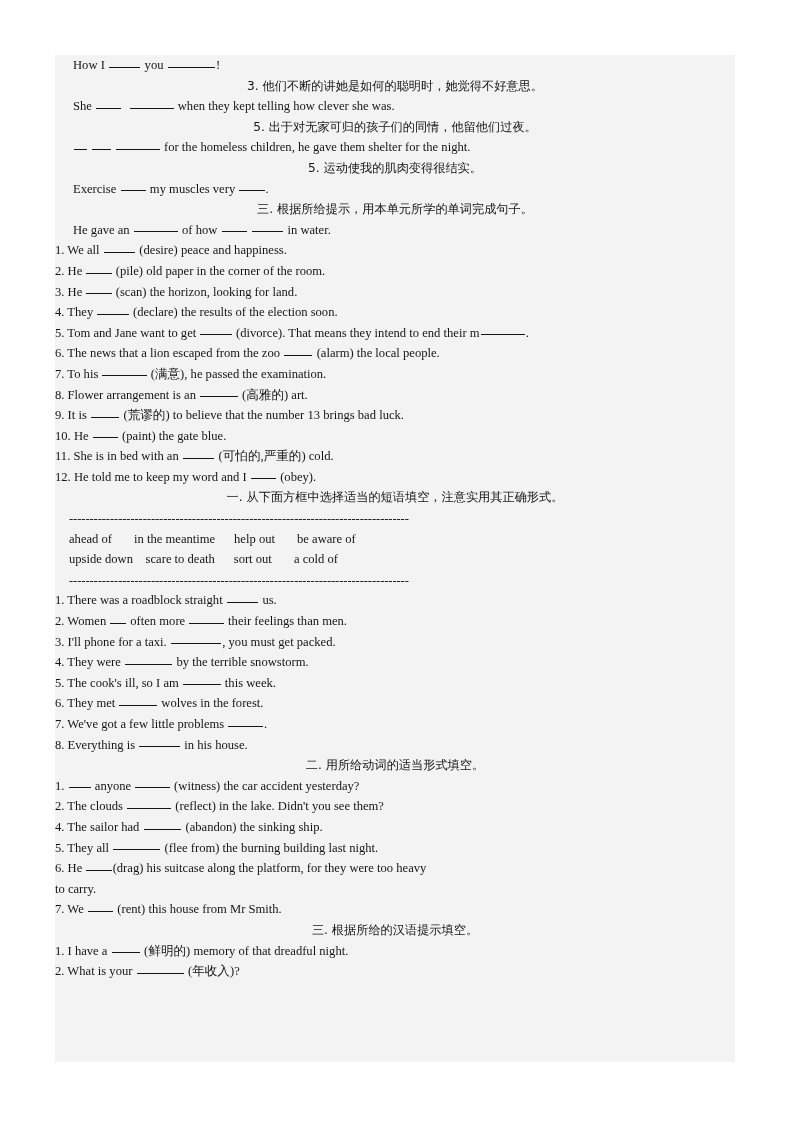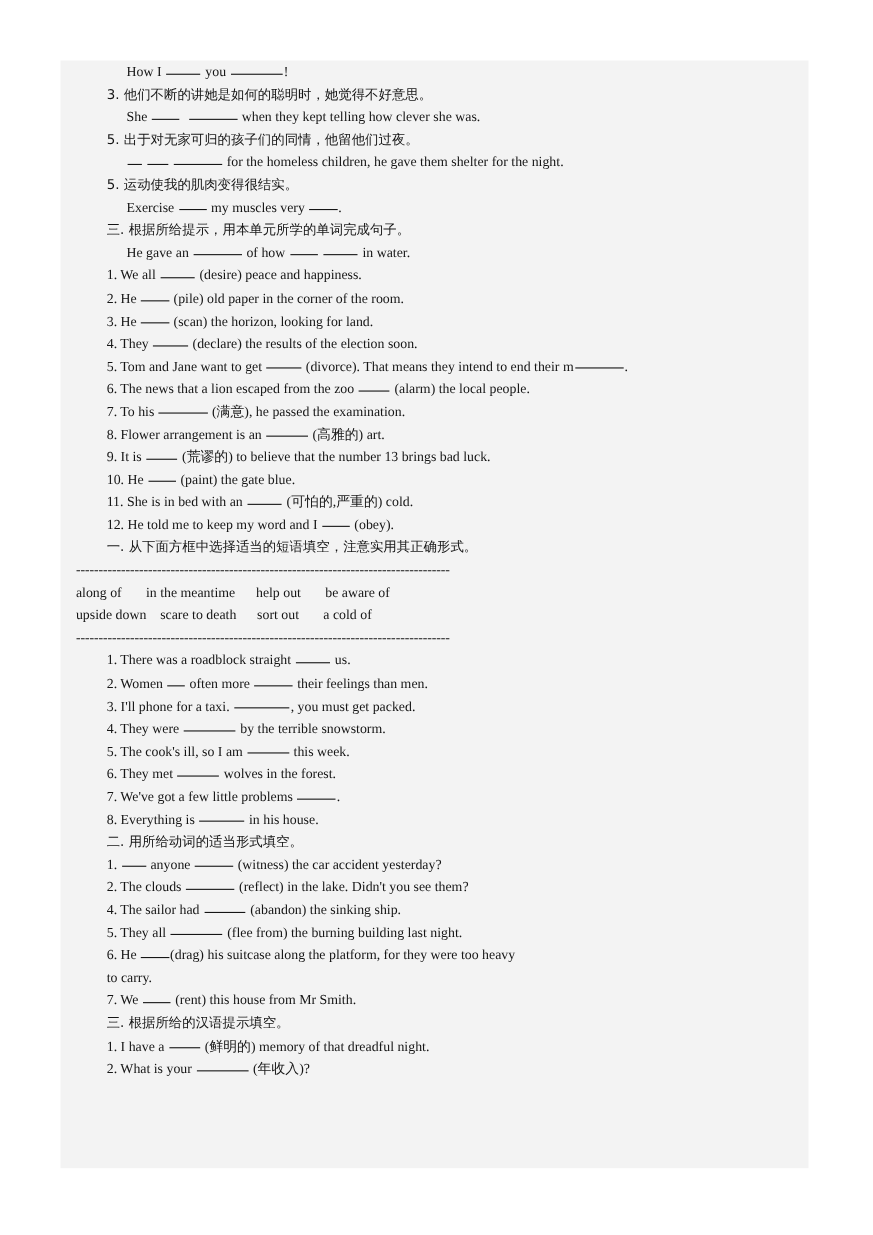--- a/index.html
+++ b/index.html
@@ -27,30 +27,30 @@
     font-size: 12.6px;
     line-height: 20.6px;
     padding-bottom: 2px;
   }
   .ln {
     white-space: pre;
     height: 20.6px;
     line-height: 20.6px;
     overflow: visible;
     font-size: 12.6px;
-    margin-left: 42px;
   }
   
   .ind-num  { padding-left: 0px; }
   .ind-sub  { padding-left: 18px; }
   .ind-sub2 { padding-left: 14px; }
   .cn {
     font-family: "DejaVu Sans", "Liberation Sans", sans-serif;
     font-size: 12.2px;
     letter-spacing: 0px;
+    text-align: center;
   }
   .blank {
     display: inline-block;
     border-bottom: 1px solid #151515;
     vertical-align: baseline;
     height: 0.92em;
     margin: 0 1px;
   }
   .dashrule {
     white-space: pre;
@@ -90,21 +90,21 @@
       <div class="ln ind-num">5. Tom and Jane want to get <span class="blank">&nbsp;&nbsp;&nbsp;&nbsp;&nbsp;&nbsp;&nbsp;&nbsp;&nbsp;&nbsp;</span> (divorce). That means they intend to end their m<span class="blank">&nbsp;&nbsp;&nbsp;&nbsp;&nbsp;&nbsp;&nbsp;&nbsp;&nbsp;&nbsp;&nbsp;&nbsp;&nbsp;&nbsp;</span>.</div>
       <div class="ln ind-num">6. The news that a lion escaped from the zoo <span class="blank">&nbsp;&nbsp;&nbsp;&nbsp;&nbsp;&nbsp;&nbsp;&nbsp;&nbsp;</span> (alarm) the local people.</div>
       <div class="ln ind-num">7. To his <span class="blank">&nbsp;&nbsp;&nbsp;&nbsp;&nbsp;&nbsp;&nbsp;&nbsp;&nbsp;&nbsp;&nbsp;&nbsp;&nbsp;&nbsp;</span> (满意), he passed the examination.</div>
       <div class="ln ind-num">8. Flower arrangement is an <span class="blank">&nbsp;&nbsp;&nbsp;&nbsp;&nbsp;&nbsp;&nbsp;&nbsp;&nbsp;&nbsp;&nbsp;&nbsp;</span> (高雅的) art.</div>
       <div class="ln ind-num">9. It is <span class="blank">&nbsp;&nbsp;&nbsp;&nbsp;&nbsp;&nbsp;&nbsp;&nbsp;&nbsp;</span> (荒谬的) to believe that the number 13 brings bad luck.</div>
       <div class="ln ind-num">10. He <span class="blank">&nbsp;&nbsp;&nbsp;&nbsp;&nbsp;&nbsp;&nbsp;&nbsp;</span> (paint) the gate blue.</div>
       <div class="ln ind-num">11. She is in bed with an <span class="blank">&nbsp;&nbsp;&nbsp;&nbsp;&nbsp;&nbsp;&nbsp;&nbsp;&nbsp;&nbsp;</span> (可怕的,严重的) cold.</div>
       <div class="ln ind-num">12. He told me to keep my word and I <span class="blank">&nbsp;&nbsp;&nbsp;&nbsp;&nbsp;&nbsp;&nbsp;&nbsp;</span> (obey).</div>
       <div class="ln ind-num cn">一. 从下面方框中选择适当的短语填空，注意实用其正确形式。</div>
       <div class="dashrule ind-sub2">-----------------------------------------------------------------------------------</div>
-      <div class="boxword ind-sub2">along of       in the meantime      help out       be aware of</div>
+      <div class="boxword ind-sub2">ahead of       in the meantime      help out       be aware of</div>
       <div class="boxword ind-sub2">upside down    scare to death      sort out       a cold of</div>
       <div class="dashrule ind-sub2">-----------------------------------------------------------------------------------</div>
       <div class="ln ind-num">1. There was a roadblock straight <span class="blank">&nbsp;&nbsp;&nbsp;&nbsp;&nbsp;&nbsp;&nbsp;&nbsp;&nbsp;&nbsp;</span> us.</div>
       <div class="ln ind-num">2. Women <span class="blank">&nbsp;&nbsp;&nbsp;&nbsp;&nbsp;</span> often more <span class="blank">&nbsp;&nbsp;&nbsp;&nbsp;&nbsp;&nbsp;&nbsp;&nbsp;&nbsp;&nbsp;&nbsp;</span> their feelings than men.</div>
       <div class="ln ind-num">3. I'll phone for a taxi. <span class="blank">&nbsp;&nbsp;&nbsp;&nbsp;&nbsp;&nbsp;&nbsp;&nbsp;&nbsp;&nbsp;&nbsp;&nbsp;&nbsp;&nbsp;&nbsp;&nbsp;</span>, you must get packed.</div>
       <div class="ln ind-num">4. They were <span class="blank">&nbsp;&nbsp;&nbsp;&nbsp;&nbsp;&nbsp;&nbsp;&nbsp;&nbsp;&nbsp;&nbsp;&nbsp;&nbsp;&nbsp;&nbsp;</span> by the terrible snowstorm.</div>
       <div class="ln ind-num">5. The cook's ill, so I am <span class="blank">&nbsp;&nbsp;&nbsp;&nbsp;&nbsp;&nbsp;&nbsp;&nbsp;&nbsp;&nbsp;&nbsp;&nbsp;</span> this week.</div>
       <div class="ln ind-num">6. They met <span class="blank">&nbsp;&nbsp;&nbsp;&nbsp;&nbsp;&nbsp;&nbsp;&nbsp;&nbsp;&nbsp;&nbsp;&nbsp;</span> wolves in the forest.</div>
       <div class="ln ind-num">7. We've got a few little problems <span class="blank">&nbsp;&nbsp;&nbsp;&nbsp;&nbsp;&nbsp;&nbsp;&nbsp;&nbsp;&nbsp;&nbsp;</span>.</div>
       <div class="ln ind-num">8. Everything is <span class="blank">&nbsp;&nbsp;&nbsp;&nbsp;&nbsp;&nbsp;&nbsp;&nbsp;&nbsp;&nbsp;&nbsp;&nbsp;&nbsp;</span> in his house.</div>

